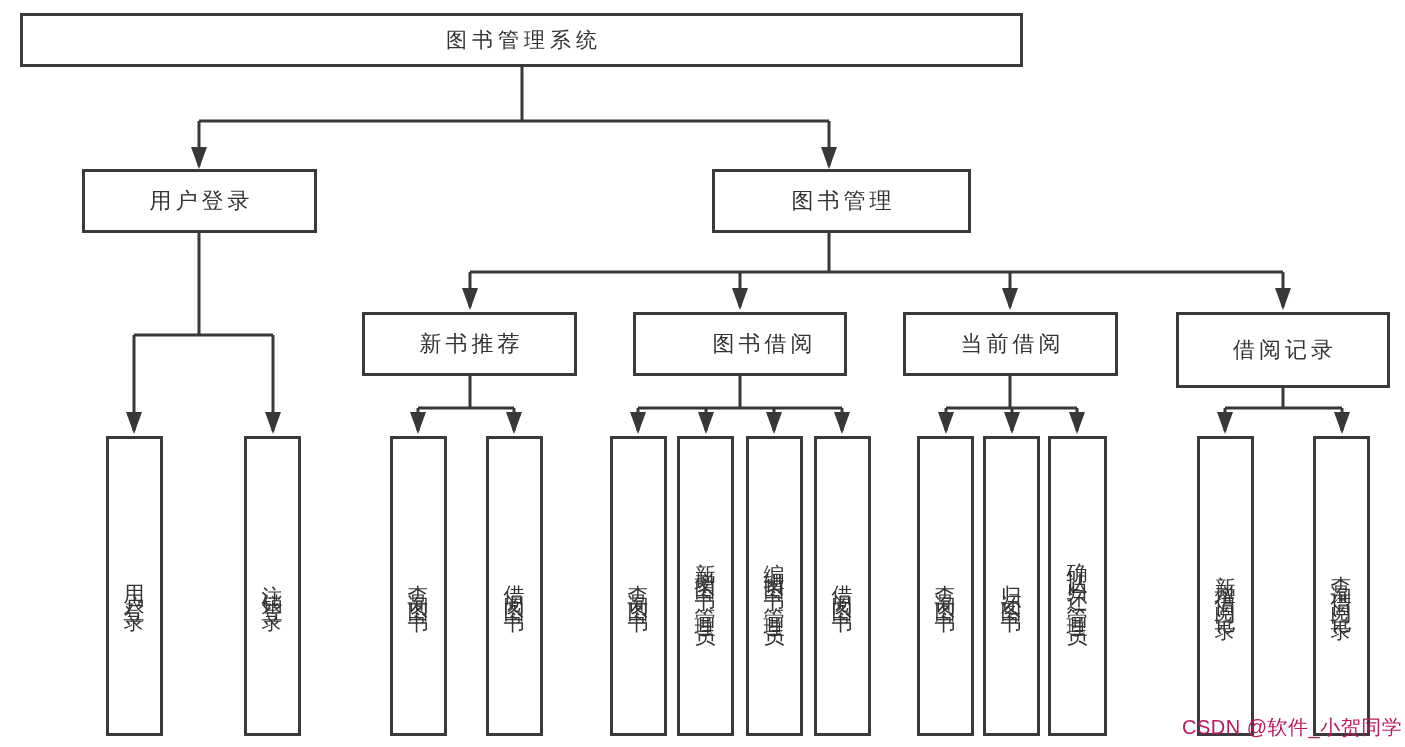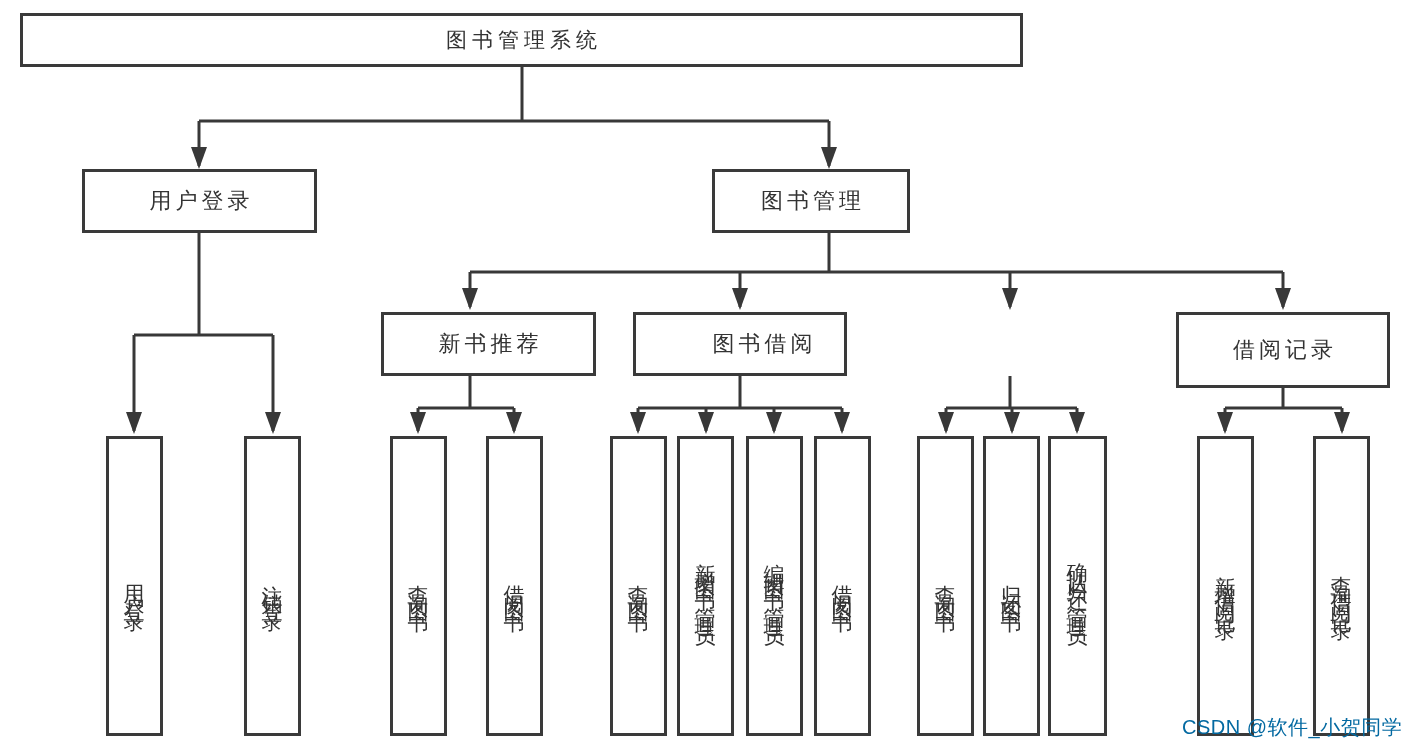--- a/index.html
+++ b/index.html
@@ -53,21 +53,21 @@
     font-size: 21px;
     letter-spacing: 9px;
     line-height: 1;
   }
   .watermark {
     position: absolute;
     left: 1182px;
     top: 714px;
     font-size: 20px;
     letter-spacing: 0.5px;
-    color: #0369a1;
+    color: #be185d;
     z-index: 5;
     white-space: nowrap;
   }
 </style>
 </head>
 <body>
 
 <div class="stage">
 
   <svg class="connector-layer" width="1405" height="747" viewBox="0 0 1405 747">
@@ -121,24 +121,25 @@
     <g>
       <path class="conn" d="M1283,376 V408 M1225,408 H1342"></path>
       <line class="conn" x1="1225" y1="408" x2="1225" y2="431" marker-end="url(#arrowhead)"></line>
       <line class="conn" x1="1342" y1="408" x2="1342" y2="431" marker-end="url(#arrowhead)"></line>
     </g>
   </svg>
 
   <div class="node title" style="left:20px; top:13px; width:1003px; height:54px;">图书管理系统</div>
 
   <div class="node h-box" style="left:82px; top:169px; width:235px; height:64px;">用户登录</div>
-  <div class="node h-box" style="left:712px; top:169px; width:198px; height:64px;">图书管理</div>
+  <div class="node h-box" style="left:712px; top:169px; width:259px; height:64px;">图书管理</div>
 
-  <div class="node h-box" style="left:362px; top:312px; width:215px; height:64px;margin-left:19px;">新书推荐</div>
+  <div class="node h-box" style="left:362px; top:312px; width:215px; height:64px;">新书推荐</div>
   <div class="node h-box" style="left:633px; top:312px; width:214px; height:64px;padding-left:45px;">图书借阅</div>
+  <div class="node h-box" style="left:903px; top:312px; width:215px; height:64px;">当前借阅</div>
   <div class="node h-box" style="left:1176px; top:312px; width:214px; height:76px;">借阅记录</div>
 
   <div class="node v-box" style="left:106px; top:436px; width:57px; height:300px;">用户登录</div>
   <div class="node v-box" style="left:244px; top:436px; width:57px; height:300px;">注销登录</div>
   <div class="node v-box" style="left:390px; top:436px; width:57px; height:300px;">查询图书</div>
   <div class="node v-box" style="left:486px; top:436px; width:57px; height:300px;">借阅图书</div>
   <div class="node v-box" style="left:610px; top:436px; width:57px; height:300px;">查询图书</div>
   <div class="node v-box" style="left:677px; top:436px; width:57px; height:300px;">新增图书（管理员）</div>
   <div class="node v-box" style="left:746px; top:436px; width:57px; height:300px;">编辑图书（管理员）</div>
   <div class="node v-box" style="left:814px; top:436px; width:57px; height:300px;">借阅图书</div>

